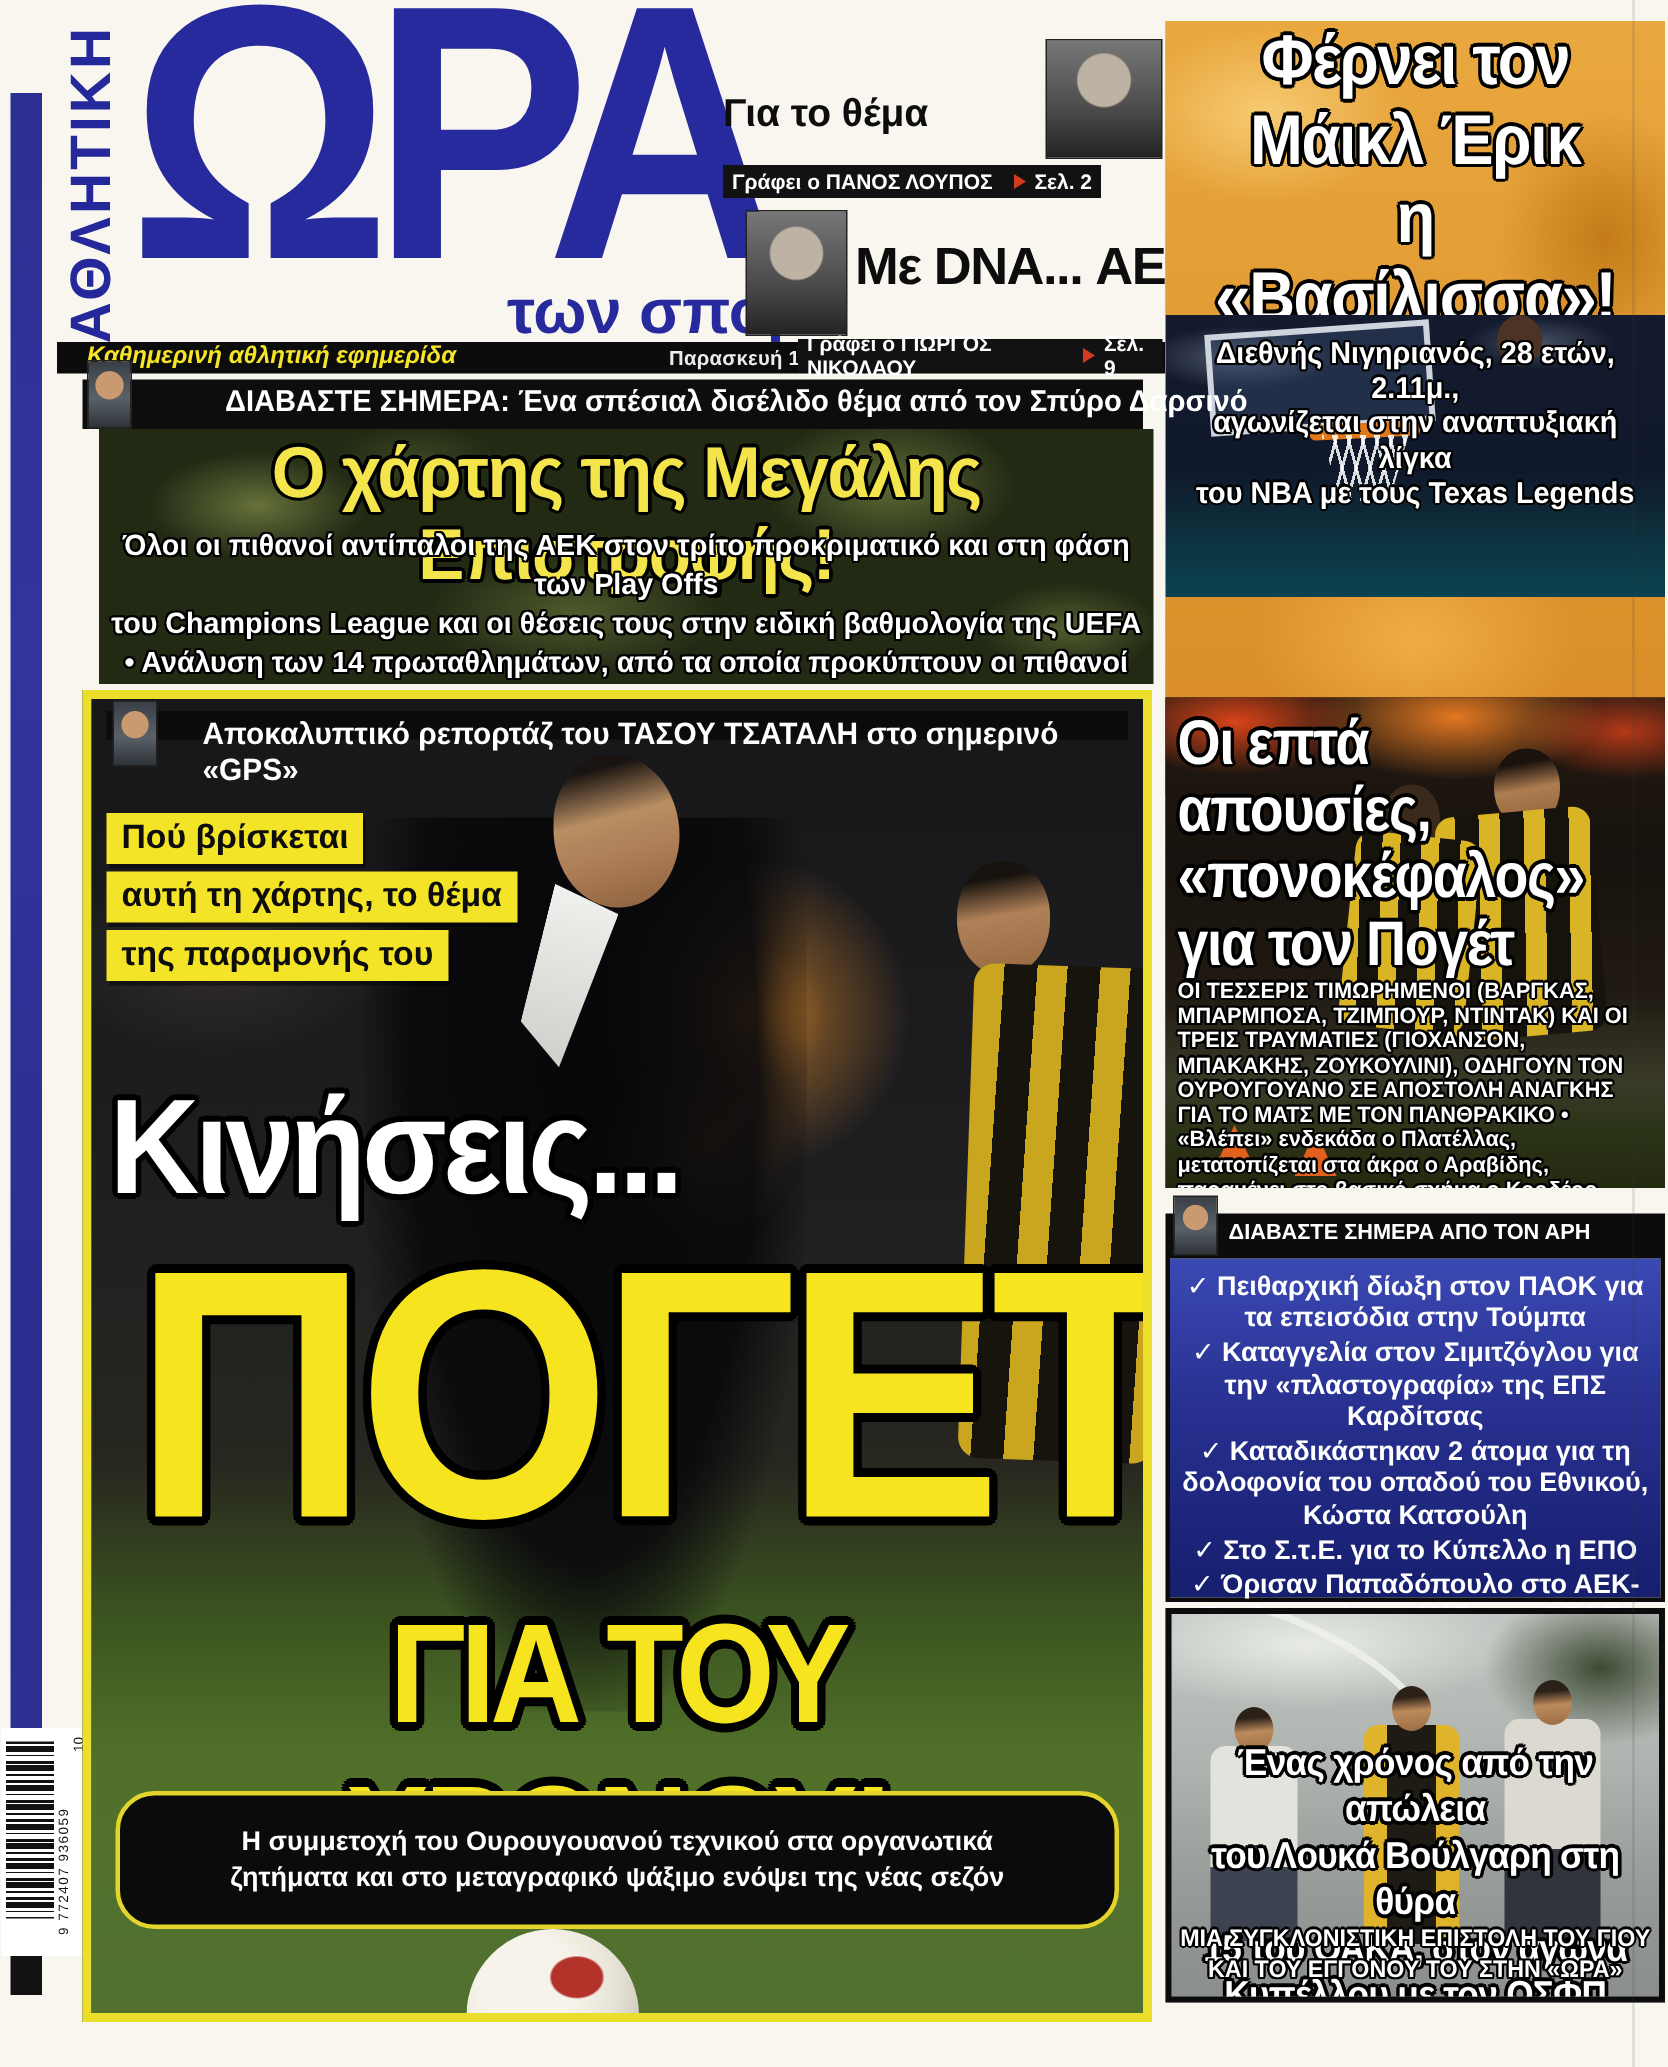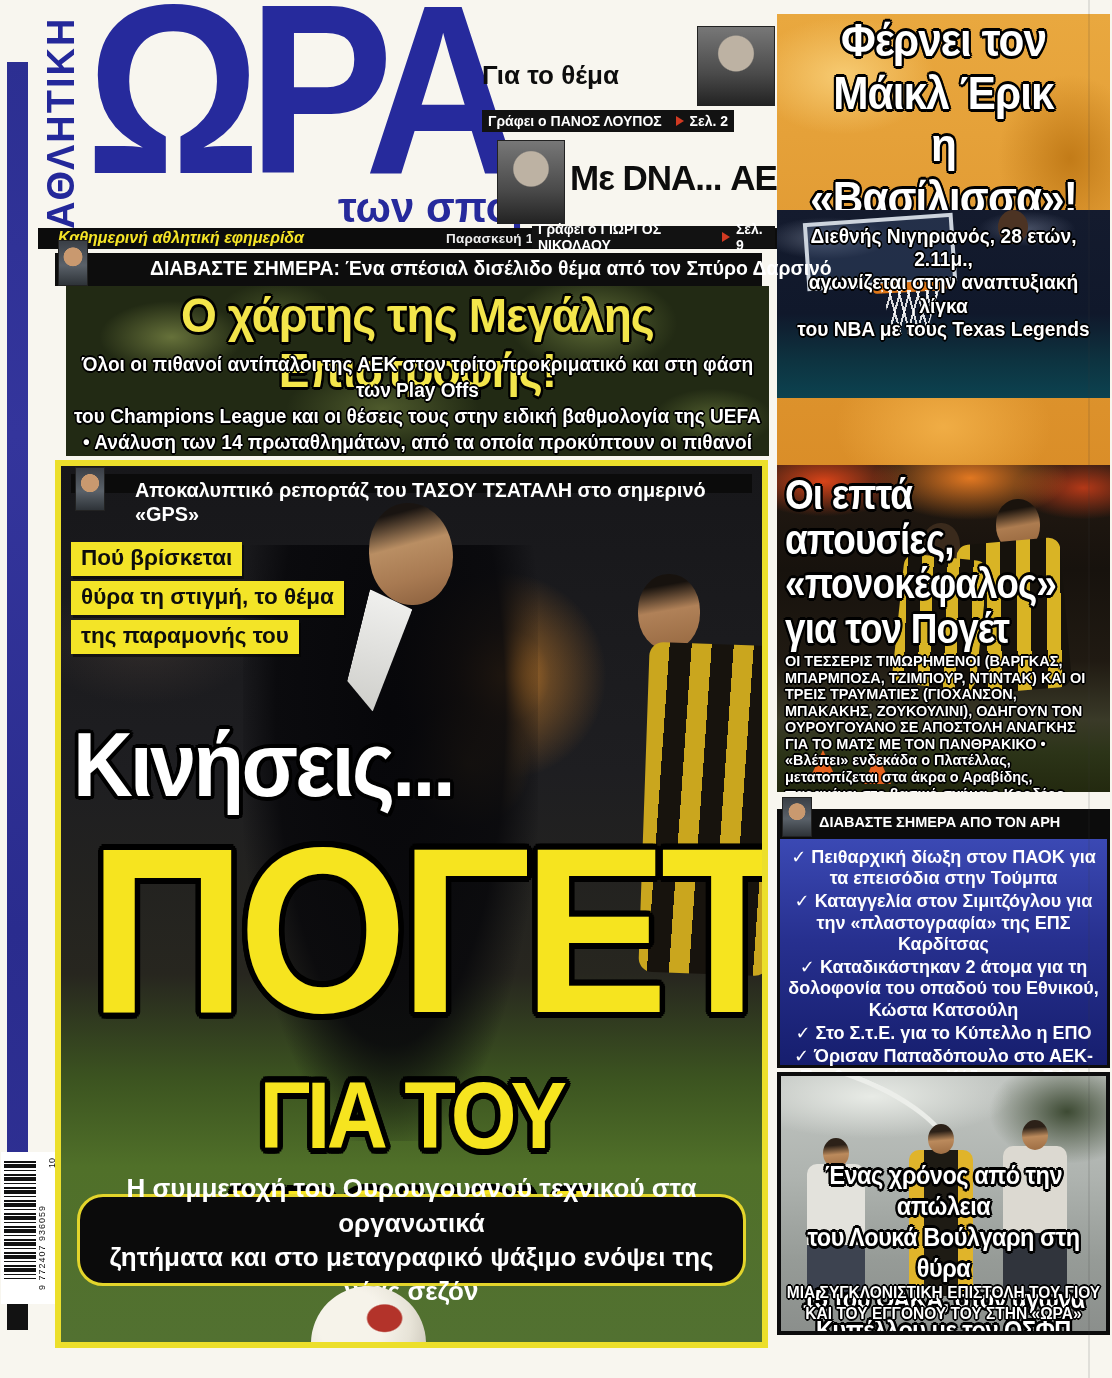--- a/index.html
+++ b/index.html
@@ -145,21 +145,21 @@
     font-size:22.5px;padding:3px 10px 5px;width:max-content;box-shadow:2px 3px 0 rgba(0,0,0,.45);}
   .tag1{top:76px;} .tag2{top:115px;} .tag3{top:154px;}
   .headline-intro{position:absolute;left:12px;top:248px;color:#fff;font-weight:700;
     font-size:90px;letter-spacing:-3px;transform:scaleX(0.92);transform-origin:left top;}
   .headline-main{position:absolute;left:0;right:0;top:352px;text-align:center;color:#f6e41f;font-weight:700;
     font-size:236px;line-height:.95;letter-spacing:-8px;transform:scaleX(0.92);transform-origin:center top;}
   .headline-outro{position:absolute;left:0;right:0;top:596px;text-align:center;color:#f6e41f;font-weight:700;
     font-size:94px;letter-spacing:-4px;transform:scaleX(0.9);transform-origin:center top;}
   .deck-box{position:absolute;left:16px;right:16px;top:728px;height:92px;background:#0b0b0b;
     border:3px solid #e3d52b;border-radius:26px;display:flex;flex-direction:column;justify-content:center;
-    text-align:center;color:#fff;font-weight:700;font-size:26px;line-height:1.32;}
+    text-align:center;color:#fff;font-weight:700;font-size:18px;line-height:1.32;}
   .ball{position:absolute;left:250px;top:820px;width:115px;height:115px;border-radius:50%;
     background:
       radial-gradient(ellipse 28px 22px at 64% 28%,#b3332a 0 60%,transparent 66%),
       radial-gradient(ellipse 24px 18px at 28% 60%,#b3332a 0 60%,transparent 66%),
       radial-gradient(ellipse 20px 15px at 80% 66%,#25221e 0 60%,transparent 66%),
       radial-gradient(circle at 35% 32%,#f6f3ea 0 30%,#e7e3d7 55%,#cdc8bb 75%,#b2ada0 100%);}
 
   
   .absences-panel{left:777px;top:465px;width:333px;height:327px;overflow:hidden;
     background-color:#1a140f;
@@ -293,21 +293,21 @@
       <div class="coach-head"></div>
       <div class="coach-shirt"></div>
       <div class="player2-head"></div>
       <div class="player2-torso"></div>
     </div>
     <div class="kicker-bar">
       <div class="face-2 portrait"></div>
       <div class="kicker-text">Αποκαλυπτικό ρεπορτάζ του ΤΑΣΟΥ ΤΣΑΤΑΛΗ στο σημερινό «GPS»</div>
     </div>
     <div class="tag tag1">Πού βρίσκεται</div>
-    <div class="tag tag2">θύρα τη στιγμή, το θέμα</div>
+    <div class="tag tag2">αυτή τη χάρτης, το θέμα</div>
     <div class="tag tag3">της παραμονής του</div>
     <div class="headline-intro ol3">Κινήσεις...</div>
     <div class="headline-main ol4">ΠΟΓΕΤ</div>
     <div class="headline-outro ol4">ΓΙΑ ΤΟΥ ΧΡΟΝΟΥ!</div>
     <div class="deck-box">
       <div>Η συμμετοχή του Ουρουγουανού τεχνικού στα οργανωτικά</div>
       <div>ζητήματα και στο μεταγραφικό ψάξιμο ενόψει της νέας σεζόν</div>
     </div>
     <div class="ball"></div>
   </div>

